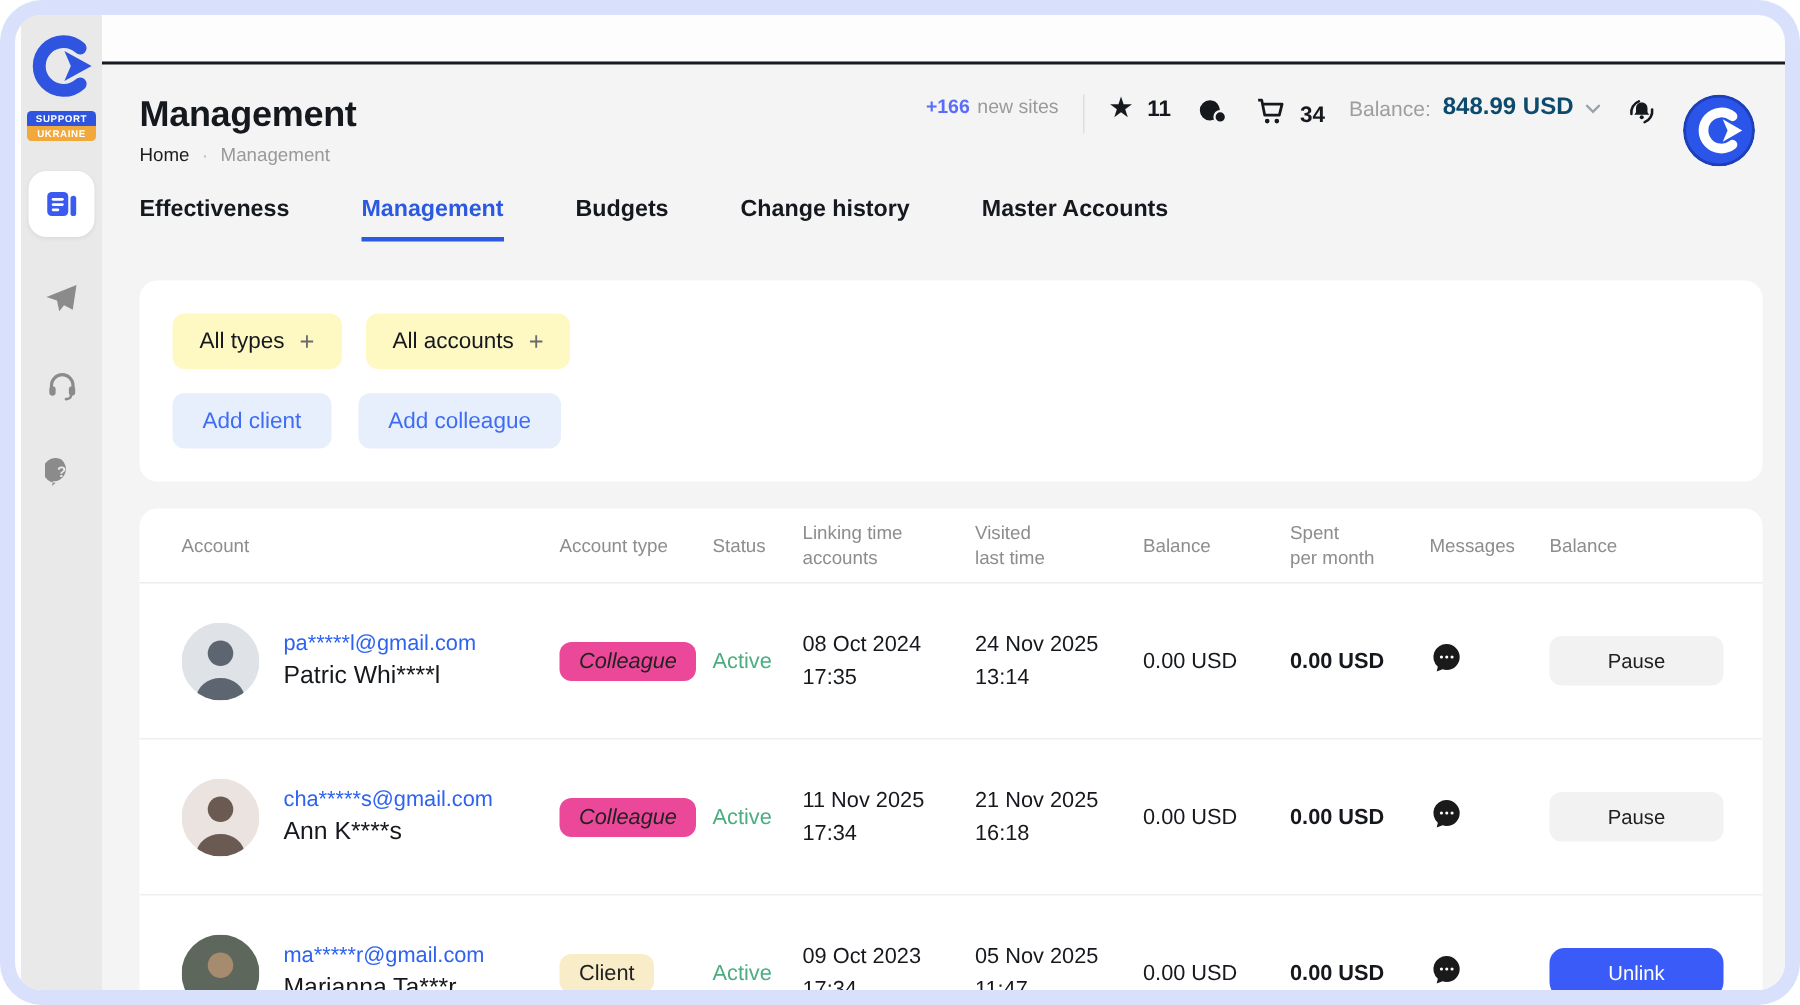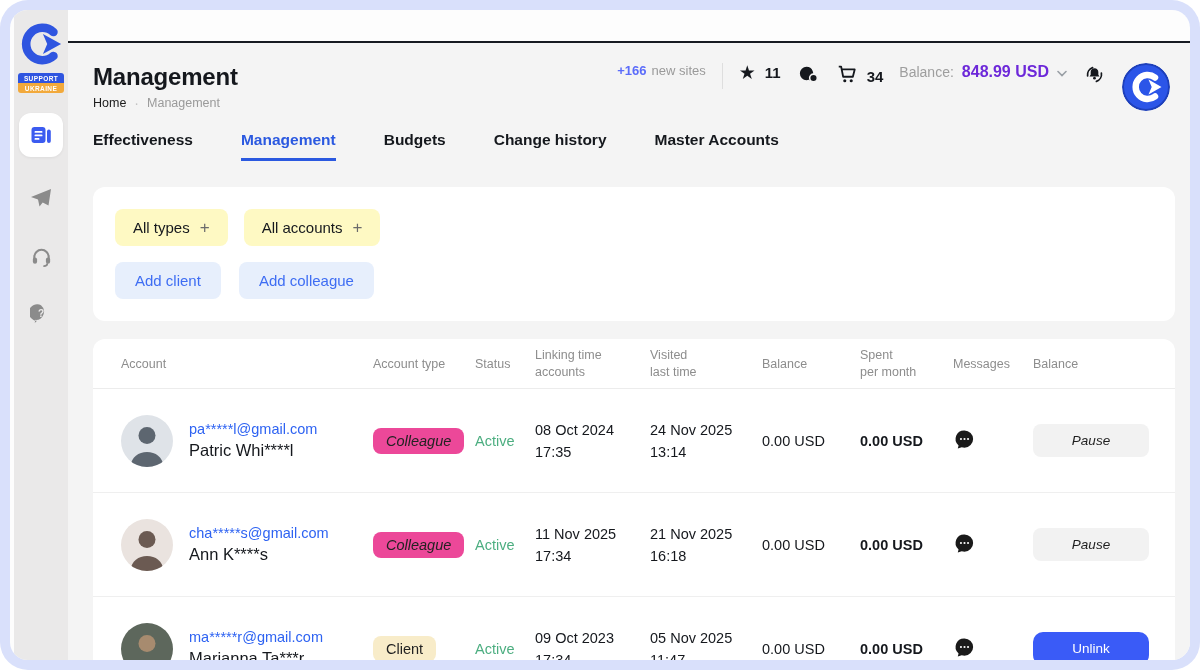--- a/index.html
+++ b/index.html
@@ -43,21 +43,21 @@
   .topbar-right { margin-left:auto; display:flex; align-items:flex-start; gap:16px; }
   .new-sites { font-size:13px; display:flex; gap:5px; cursor:pointer; }
   .new-sites .count { color:#5b6cfa; font-weight:bold; }
   .new-sites .label { color:#9a9a9a; }
   .vdiv { width:1px; height:26px; background:#dedede; }
   .icon-count { display:flex; align-items:center; gap:9px; cursor:pointer; }
   .icon-count .num { font-size:15px; font-weight:bold; color:#15181d; }
   .star-glyph { font-size:19px; color:#15181d; line-height:1; }
   .balance { display:flex; align-items:center; gap:8px; cursor:pointer; }
   .balance .lbl { font-size:14px; color:#9e9e9e; }
-  .balance .val { font-size:16px; font-weight:bold; color:#6d28d9; }
+  .balance .val { font-size:16px; font-weight:bold; color:#0c4a6e; }
   .bell-btn { cursor:pointer; display:flex; }
   .avatar-logo { width:48px; height:48px; border-radius:50%; overflow:hidden; cursor:pointer; }
 
   
   .tabs { display:flex; gap:48px; padding:6px 25px 0; height:48px; align-items:flex-start; flex-shrink:0; }
   .tab { font-size:15.5px; font-weight:bold; color:#15181d; padding-bottom:9px; border-bottom:3px solid transparent; cursor:pointer; }
   .tab.active { color:#2b59e0; border-bottom-color:#2b59e0; }
 
   
   .filter-card { margin:14px 15px 0 25px; background:#fff; border-radius:12px; padding:22px; flex-shrink:0; }
@@ -82,21 +82,21 @@
   .acct-email { color:#2e63f2; font-size:14.5px; cursor:pointer; }
   .acct-name { font-size:16.5px; color:#15181d; margin-top:4px; }
   .badge { display:inline-block; padding:5px 13px; border-radius:8px; font-size:14.5px; color:#222; }
   .badge--colleague { background:#ec4899;font-style:italic; }
   .badge--client { background:#f8ecc9; }
   .status { color:#4cae80; }
   .dt div { line-height:22px; }
   .spent { font-weight:bold; }
   .msg-btn { cursor:pointer; display:flex; }
   .row-btn { min-width:116px; height:33px; border:none; border-radius:8px; font-size:13.5px; display:flex; align-items:center; justify-content:center; cursor:pointer; font-family:inherit; }
-  .btn--ghost { background:#f2f2f2; color:#1f1f1f;font-style:italic; }
+  .btn--ghost { background:#f2f2f2; color:#1f1f1f; }
   .btn--primary { background:#3a5bf7; color:#fff;border-radius:10px; }
   .actions-cell { display:flex; justify-content:flex-start; }
 </style>
 </head>
 <body>
 
 <div class="outer-frame"></div>
 
 <div class="app">
 

